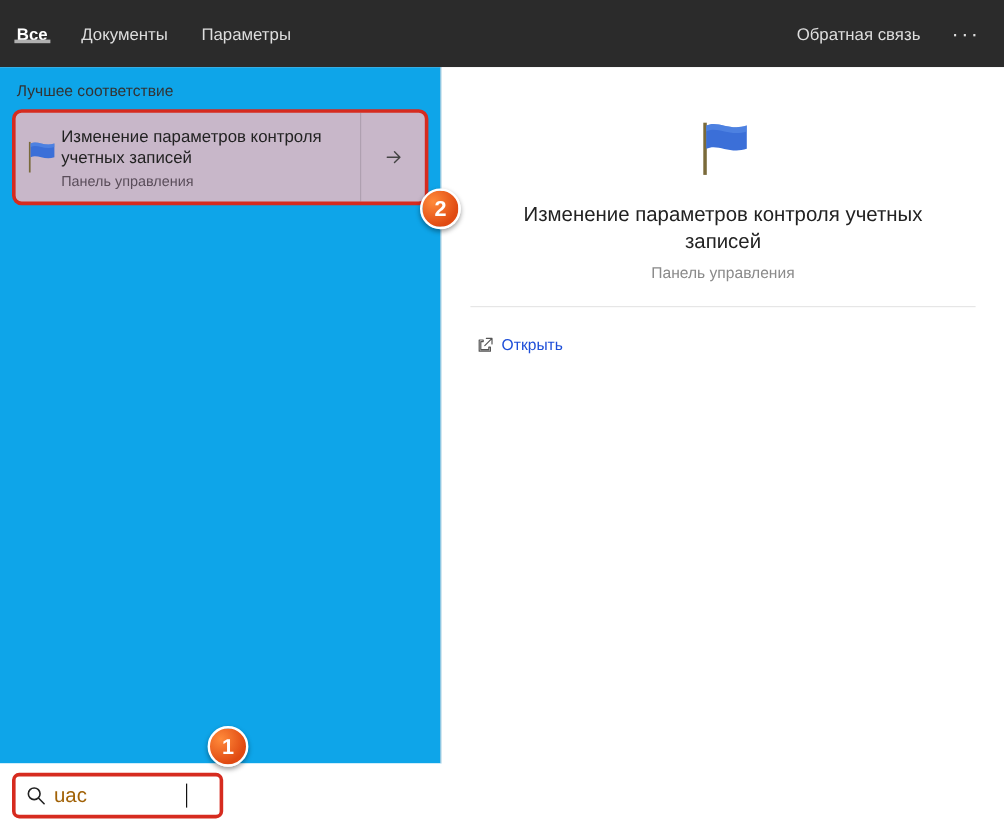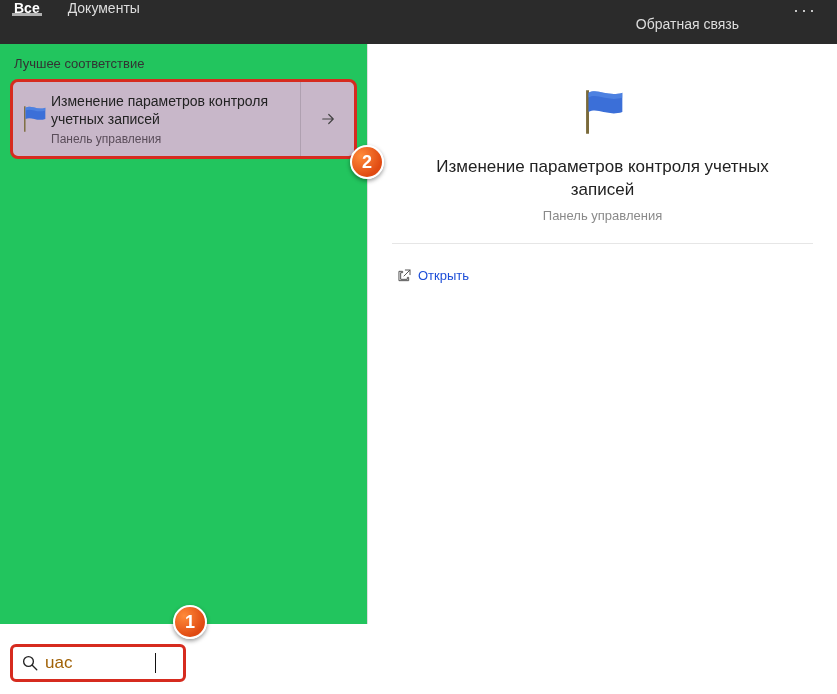--- a/index.html
+++ b/index.html
@@ -8,26 +8,25 @@
       width: 837px;
       height: 694px;
       background: #fff;
       position: relative;
       overflow: hidden;
     }
 
     
     .topbar {
       background: #2b2b2b;
-      height: 44px;
-      display: flex;
-      align-items: flex-start;
+      height: 56px;
+      display: flex;
+      align-items: center;
       padding: 0 8px 0 0;
       color: #ddd;
-      gap: 28px;
     }
     .tabs { display: flex; align-items: stretch; }
     .tab {
       padding: 0 14px;
       display: flex;
       align-items: center;
       font-size: 14px;
       color: #ddd;
       cursor: pointer;
       position: relative;
@@ -52,21 +51,21 @@
       font-size: 14px;
       color: #ddd;
       cursor: pointer;
     }
     .more-dots { font-size: 18px; letter-spacing: 2px; padding: 0 12px; }
 
     
     .main { display: flex; height: 580px; }
     .left {
       width: 368px;
-      background: #22c55e;
+      background: #0ea5e9;
       display: flex;
       flex-direction: column;
       border-right: 1px solid #e0dee0;
     }
     .right { flex: 1; background: #fff; }
 
     .section-header {
       font-size: 13px;
       color: #333;
       padding: 12px 14px 8px;
@@ -195,20 +194,23 @@
 </head>
 <body>
 
 <div class="topbar">
   <div class="tabs">
     <div class="tab active">
         <span>Все</span>
       </div>
     <div class="tab">
         <span>Документы</span>
+      </div>
+    <div class="tab">
+        <span>Параметры</span>
       </div>
   </div>
   <div class="top-spacer"></div>
   <div class="top-action">
     <span>Обратная связь</span>
   </div>
   <div class="top-action more-dots">
     <span>···</span>
   </div>
 </div>

